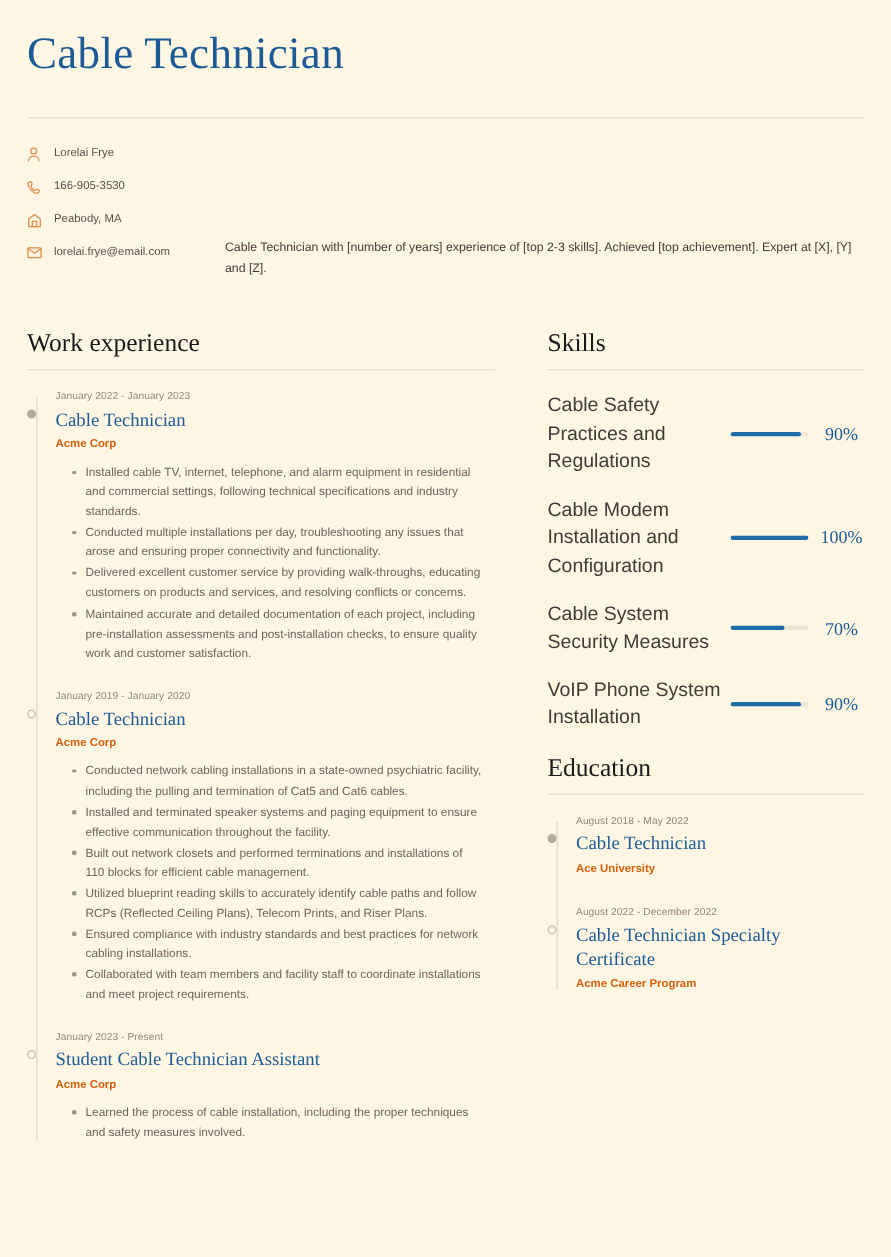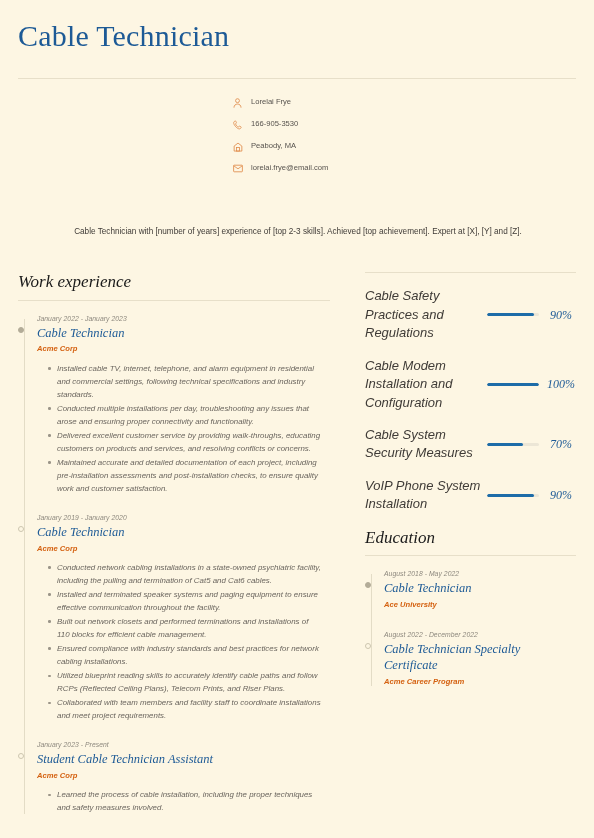--- a/index.html
+++ b/index.html
@@ -36,23 +36,22 @@
   }
   .header-rule {
     height: 1px;
     background: #e7dfc9;
     margin-top: 24px;
     margin-bottom: 0;
   }
 
   .header-body {
     display: flex;
-    align-items: center;
+    align-items: flex-end;
     padding-top: 16px;
-    flex-direction: column;
   }
   .contact-col {
     width: 128px;
     flex: 0 0 128px;
     padding-top: 2px;
   }
   .contact-row {
     display: flex;
     align-items: center;
     margin-bottom: 11px;
@@ -77,21 +76,20 @@
     color: #3f3b37;
     padding-left: 4px;
     padding-right: 2px;
   }
 
   
   .columns {
     display: flex;
     padding-top: 34px;
     align-items: flex-start;
-    font-style: italic;
   }
   .col-left {
     width: 320px;
     flex: 0 0 320px;
     padding-right: 8px;
     box-sizing: border-box;
   }
   .col-right {
     flex: 1;
     padding-left: 27px;
@@ -305,38 +303,39 @@
           </div>
           <div class="entry">
             <span class="marker hollow"></span>
             <div class="entry-date">January 2019 - January 2020</div>
             <div class="entry-title">Cable Technician</div>
             <div class="entry-org">Acme Corp</div>
             <ul class="entry-bullets">
               <li>Conducted network cabling installations in a state-owned psychiatric facility, including the pulling and termination of Cat5 and Cat6 cables.</li>
               <li>Installed and terminated speaker systems and paging equipment to ensure effective communication throughout the facility.</li>
               <li>Built out network closets and performed terminations and installations of 110 blocks for efficient cable management.</li>
+              <li>Utilized blueprint reading skills to accurately identify cable paths and follow RCPs (Reflected Ceiling Plans), Telecom Prints, and Riser Plans.</li>
               <li>Ensured compliance with industry standards and best practices for network cabling installations.</li>
-              <li>Utilized blueprint reading skills to accurately identify cable paths and follow RCPs (Reflected Ceiling Plans), Telecom Prints, and Riser Plans.</li>
               <li>Collaborated with team members and facility staff to coordinate installations and meet project requirements.</li>
             </ul>
           </div>
           <div class="entry">
             <span class="marker hollow"></span>
             <div class="entry-date">January 2023 - Present</div>
             <div class="entry-title">Student Cable Technician Assistant</div>
             <div class="entry-org">Acme Corp</div>
             <ul class="entry-bullets">
               <li>Learned the process of cable installation, including the proper techniques and safety measures involved.</li>
             </ul>
           </div>
         </div>
     </div>
 
     <div class="col-right">
+      <h2 class="section-title">Skills</h2>
       <div class="section-rule"></div>
       <div class="skills-list">
           <div class="skill-row">
             <div class="skill-name">Cable Safety Practices and Regulations</div>
             <div class="skill-bar-wrap">
               <div class="skill-bar-fill" style="width: 90%;"></div>
             </div>
             <div class="skill-pct">90%</div>
           </div>
           <div class="skill-row">

